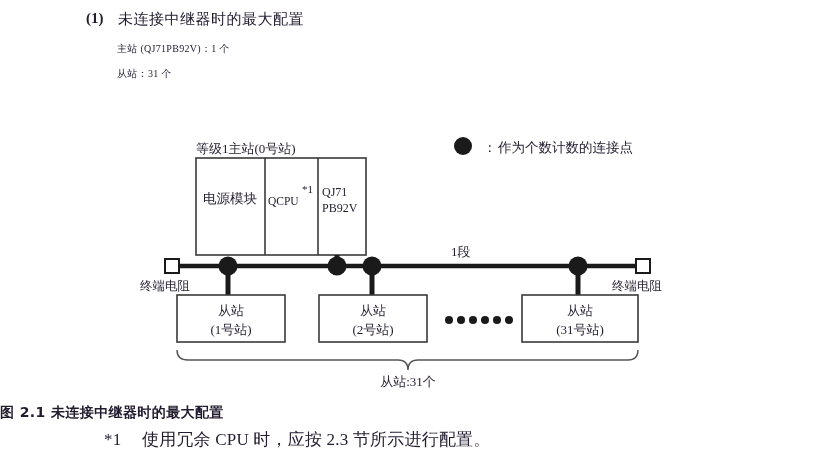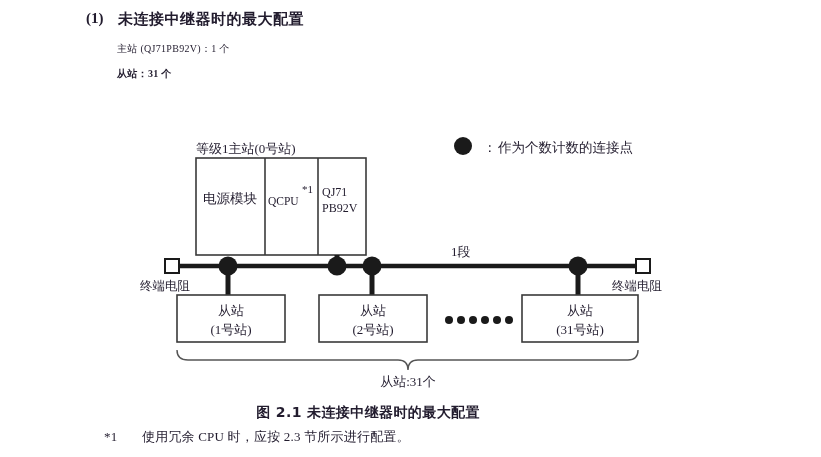--- a/index.html
+++ b/index.html
@@ -20,57 +20,56 @@
   
   #heading-num {
     left: 86px; top: 10px;
     font-size: 15px;
     font-weight: bold;
     letter-spacing: 0px;
   }
   #heading-title {
     left: 118px; top: 10px;
     font-size: 15px;
-    font-weight: bold;
+    font-weight: normal;
     font-family: "DejaVu Sans", sans-serif;
     letter-spacing: 0.5px;
   }
   .spec-line {
     left: 117px;
     font-size: 10px;
     letter-spacing: 0.3px;
     white-space: nowrap;
   }
   #spec-master { top: 42px; }
-  #spec-slave  { top: 67px; font-weight: bold; }
+  #spec-slave  { top: 67px; }
 
   
   #diagram-svg {
     left: 0; top: 0;
     width: 821px; height: 457px;
     pointer-events: none;
   }
   .dg-text {
     font-family: "Liberation Serif", "DejaVu Serif", serif;
     fill: #221c2e;
   }
 
   
   #figure-caption {
     left: 0; top: 404px;
     width: 736px;
-    text-align: center;
     font-size: 14px;
     font-weight: bold;
     font-family: "DejaVu Sans", sans-serif;
     letter-spacing: 0.4px;
   }
   #footnote-row {
     left: 104px; top: 428px;
-    font-size: 13px;
+    font-size: 17px;
     white-space: nowrap;
     letter-spacing: 0.2px;
   }
   #footnote-mark { display: inline-block; width: 38px; }
 </style>
 </head>
 <body>
 
 <div class="abs" id="heading-num">(1)</div>
 <div class="abs" id="heading-title">未连接中继器时的最大配置</div>

